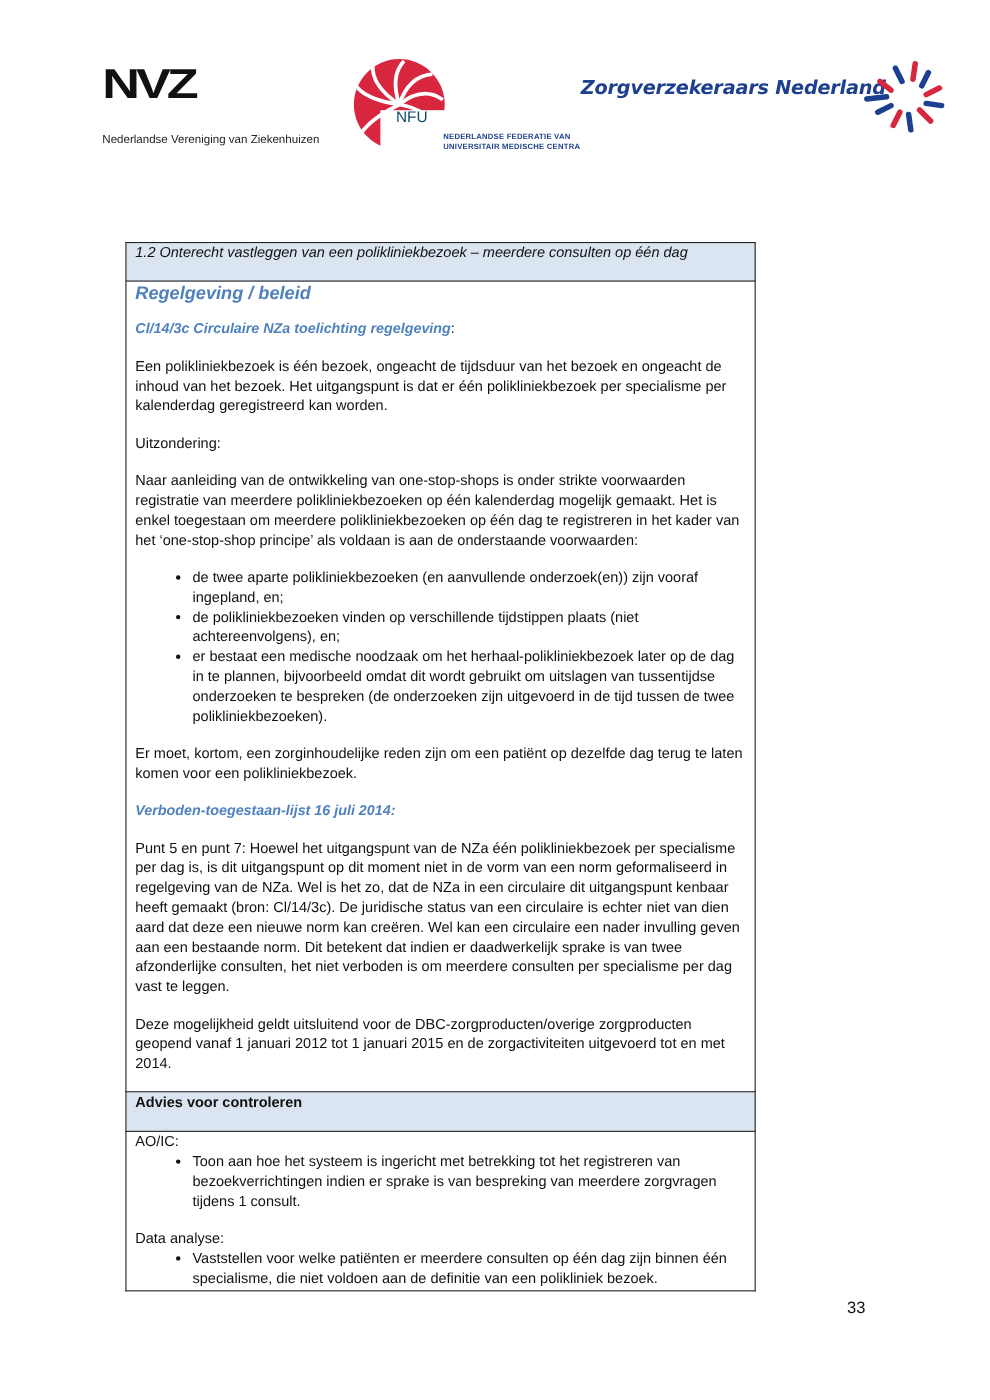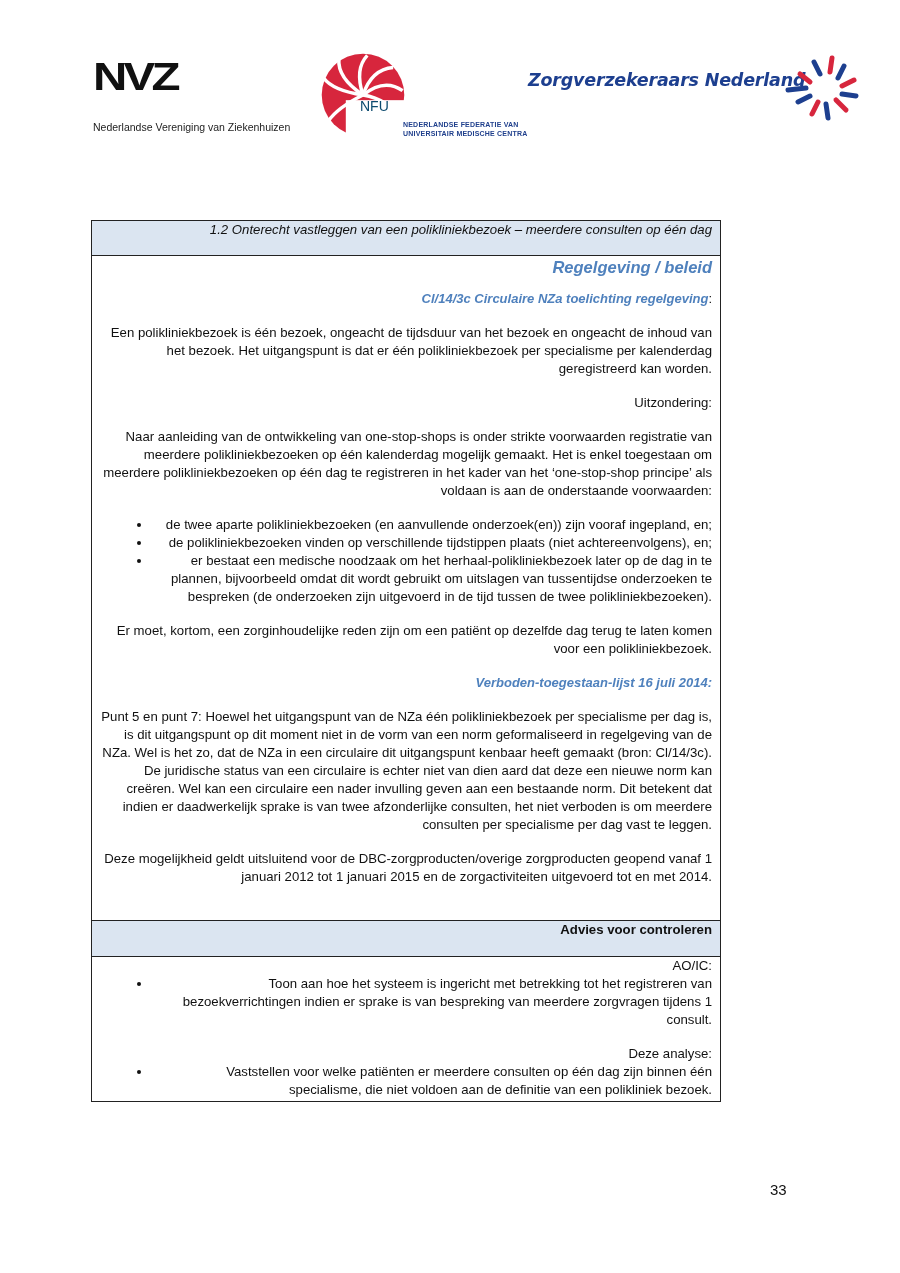--- a/index.html
+++ b/index.html
@@ -11,21 +11,21 @@
   .nvz { position: absolute; left: 93px; top: 58px; }
   .nvz-mark { font-family: "Liberation Sans", sans-serif; font-weight: 900; font-size: 38px; letter-spacing: -3px; color: #111; line-height: 38px; transform: scaleX(1.25); transform-origin: left; }
   .nvz-sub { position: absolute; left: 0; top: 63px; white-space: nowrap; font-size: 10.5px; color: #222; }
   .nfu { position: absolute; left: 318px; top: 50px; width: 200px; height: 90px; }
   .nfu-circle { position: absolute; left: 2px; top: 2px; width: 86px; height: 86px; }
   .nfu-text { position: absolute; left: 42px; top: 48px; font-weight: normal; font-size: 14px; color: #0c4a6e; }
   .nfu-sub { position: absolute; left: 85px; top: 70px; font-size: 7px; line-height: 9px; color: #1f3f8c; font-weight: bold; letter-spacing: 0.2px; white-space: nowrap; }
   .zn { position: absolute; left: 528px; top: 70px; font-family: "DejaVu Sans", sans-serif; font-style: italic; font-weight: bold; font-size: 17.5px; color: #1d3f8f; white-space: nowrap; letter-spacing: -0.2px; text-align: right; }
   .zn-logo { position: absolute; left: 784px; top: 52px; width: 82px; height: 72px; }
 
-  table.doc { position: absolute; left: 91px; top: 220px; width: 630px; border-collapse: collapse; text-align: right; }
+  table.doc { position: absolute; left: 114px; top: 220px; width: 573px; border-collapse: collapse; }
   table.doc td { border: 1.5px solid #222; padding: 0 8px; vertical-align: top; font-size: 13.2px; line-height: 18px; }
   td.band { background: #dbe5f1; }
   .title { font-style: italic; font-size: 16.5px; padding-top: 3px; height: 34px; }
   .bold-band { font-weight: bold; font-size: 14px; padding-top: 0px; height: 35px; }
   .h-blue { color: #4f81bd; font-style: italic; font-weight: bold; font-size: 16.5px; margin: 2px 0 14px 0; }
   .sub-blue { color: #4f81bd; font-style: italic; font-weight: bold; font-size: 13px; margin: 0 0 16px 0; }
   p { margin: 0 0 16px 0; }
   ul { margin: 0 0 16px 0; padding-left: 52px; }
   ul li { padding-left: 0; }
   ul.tight { margin: 0 0 16px 0; }
@@ -78,21 +78,21 @@
     </g>
   </svg>
 </div>
 
 <table class="doc">
   <tbody>
       <tr>
     <td class="band title">1.2 Onterecht vastleggen van een polikliniekbezoek – meerdere consulten op één dag</td>
   </tr>
   <tr>
-    <td style="padding-bottom:18px;">
+    <td style="padding-bottom:0;">
       <div class="h-blue">Regelgeving / beleid</div>
       <div class="sub-blue"><span>Cl/14/3c Circulaire NZa toelichting regelgeving</span><span style="color:#111;font-style:normal;font-weight:normal;">:</span></div>
       <p>Een polikliniekbezoek is één bezoek, ongeacht de tijdsduur van het bezoek en ongeacht de inhoud van het bezoek. Het uitgangspunt is dat er één polikliniekbezoek per specialisme per kalenderdag geregistreerd kan worden.</p>
       <p>Uitzondering:</p>
       <p>Naar aanleiding van de ontwikkeling van one-stop-shops is onder strikte voorwaarden registratie van meerdere polikliniekbezoeken op één kalenderdag mogelijk gemaakt. Het is enkel toegestaan om meerdere polikliniekbezoeken op één dag te registreren in het kader van het ‘one-stop-shop principe’ als voldaan is aan de onderstaande voorwaarden:</p>
       <ul>
         <li>de twee aparte polikliniekbezoeken (en aanvullende onderzoek(en)) zijn vooraf ingepland, en;</li>
         <li>de polikliniekbezoeken vinden op verschillende tijdstippen plaats (niet achtereenvolgens), en;</li>
         <li>er bestaat een medische noodzaak om het herhaal-polikliniekbezoek later op de dag in te plannen, bijvoorbeeld omdat dit wordt gebruikt om uitslagen van tussentijdse onderzoeken te bespreken (de onderzoeken zijn uitgevoerd in de tijd tussen de twee polikliniekbezoeken).</li>
       </ul>
@@ -104,21 +104,21 @@
   </tr>
   <tr>
     <td class="band bold-band">Advies voor controleren</td>
   </tr>
   <tr>
     <td style="padding-bottom:0;">
       <div>AO/IC:</div>
       <ul class="tight">
         <li>Toon aan hoe het systeem is ingericht met betrekking tot het registreren van bezoekverrichtingen indien er sprake is van bespreking van meerdere zorgvragen tijdens 1 consult.</li>
       </ul>
-      <div>Deze analyse:</div>
+      <div>Data analyse:</div>
       <ul style="margin-bottom:2px;">
         <li>Vaststellen voor welke patiënten er meerdere consulten op één dag zijn binnen één specialisme, die niet voldoen aan de definitie van een polikliniek bezoek.</li>
       </ul>
     </td>
   </tr>
 </tbody>
   </table>
 
 <div class="page-num">33</div>
 

